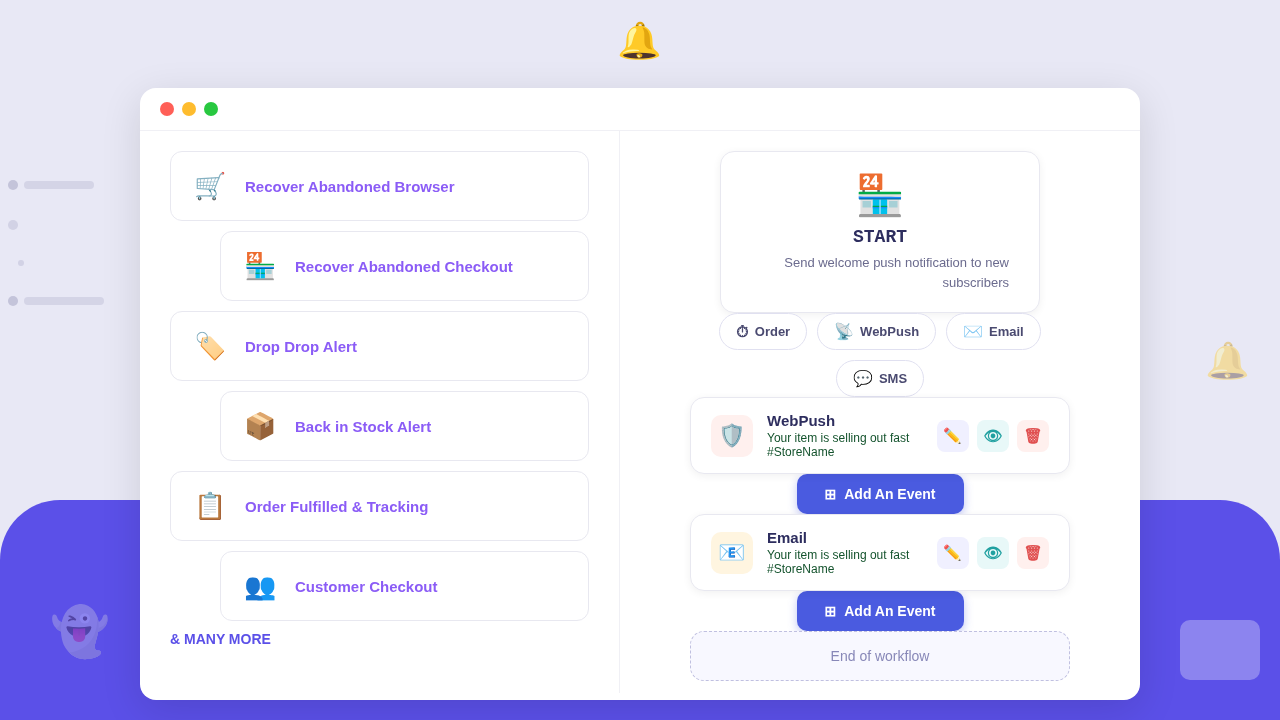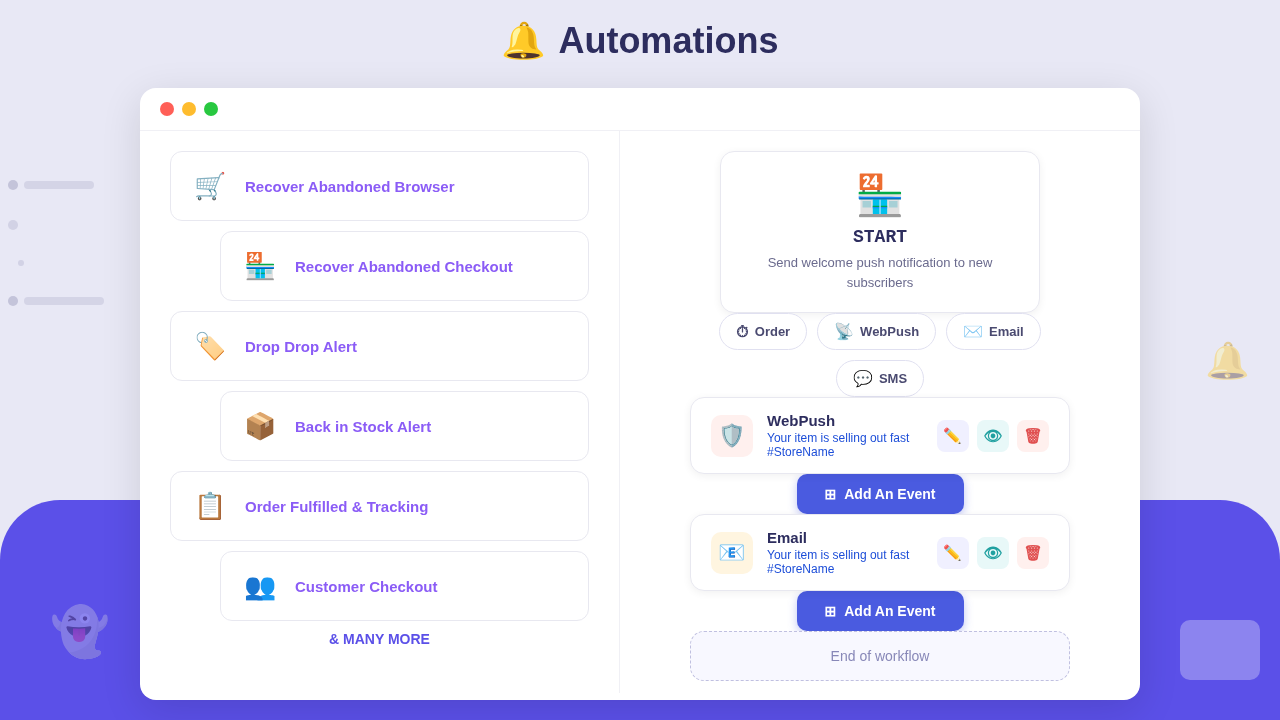--- a/index.html
+++ b/index.html
@@ -178,21 +178,20 @@
       font-size: 26px;
     }
 
     .item-label {
       font-size: 15px;
       font-weight: 600;
       color: #8b5cf6;
     }
 
     .many-more {
-      text-align: center;
       margin-top: 10px;
       font-size: 14px;
       font-weight: 600;
       color: #5b50e8;
       cursor: pointer;
     }
 
     
     .right-panel {
       flex: 1;
@@ -222,20 +221,21 @@
       font-size: 18px;
       font-weight: 700;
       color: #2d2d5e;
       margin-bottom: 6px;
       font-family: Liberation Mono, monospace;
     }
     .start-description {
       font-size: 13px;
       color: #6b6b8e;
       line-height: 1.5;
+      text-align: right;
     }
 
     
     .connector {
       width: 2px;
       height: 20px;
       background: #5b50e8;
       margin: 0 auto;
       opacity: 0.6;
     }
@@ -302,21 +302,21 @@
     .event-content {
       flex: 1;
     }
     .event-type {
       font-size: 15px;
       font-weight: 700;
       color: #2d2d5e;
     }
     .event-subtitle {
       font-size: 12px;
-      color: #1d4ed8;
+      color: #14532d;
       margin-top: 2px;
     }
     .event-actions {
       display: flex;
       gap: 8px;
       align-items: center;
     }
     .event-action-btn {
       width: 32px;
       height: 32px;
@@ -399,21 +399,20 @@
 
 <div class="bell-decoration">🔔</div>
 
 <div class="ghost-decoration">👻</div>
 
 <div class="corner-card"></div>
 
 <div class="page-header">
   <h1 class="page-title">
     <span class="bell-icon-header">🔔</span>
-    <span>Automations</span>
   </h1>
 </div>
 
 <div class="main-window">
 
   <div class="window-chrome">
     <div class="chrome-dot chrome-dot-red"></div>
     <div class="chrome-dot chrome-dot-yellow"></div>
     <div class="chrome-dot chrome-dot-green"></div>
   </div>

